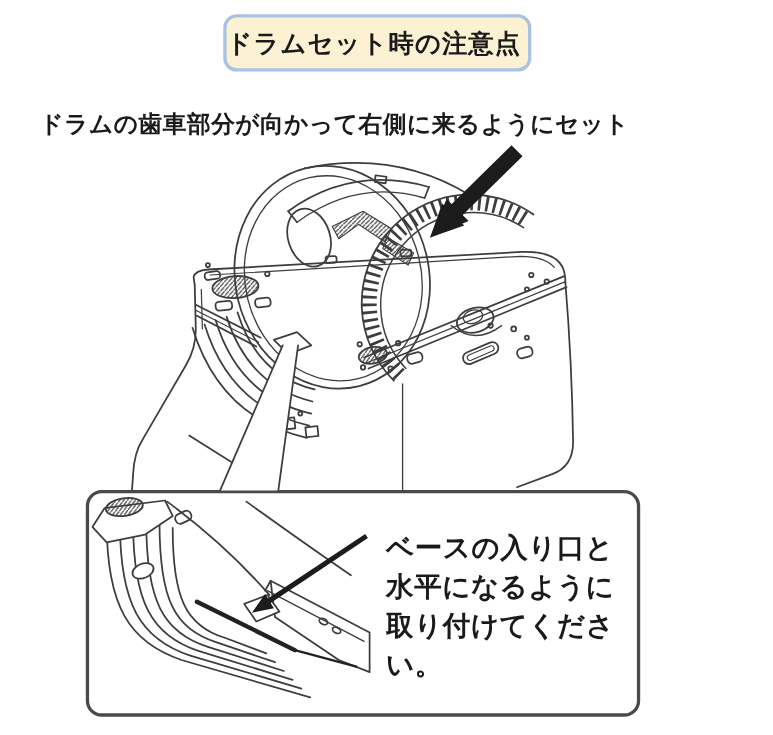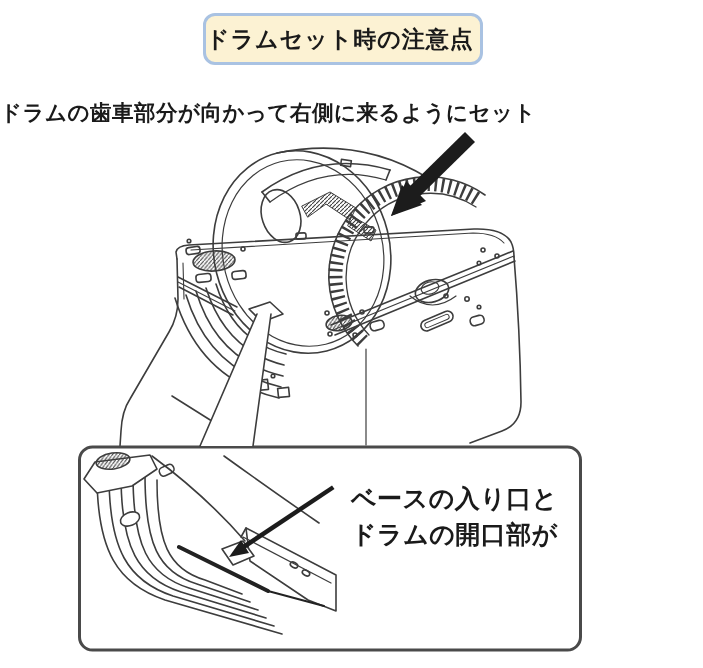--- a/index.html
+++ b/index.html
@@ -7,21 +7,21 @@
     position:relative;width:703px;height:668px;background:#ffffff;overflow:hidden;
     font-family:"Liberation Sans","DejaVu Sans",sans-serif;color:#1a1a1a;
   }
   .title-box{
     position:absolute;left:203px;top:13px;width:280px;height:52px;
     box-sizing:border-box;border:3.5px solid #a9c2e2;border-radius:12px;
     background:#fcf2d3;display:flex;align-items:center;justify-content:flex-start;
     font-size:23px;font-weight:bold;letter-spacing:1px;
   }
   .subtitle{
-    position:absolute;left:0;top:98px;width:572px;text-align:left;
+    position:absolute;left:0;top:98px;width:572px;text-align:right;
     font-size:21.5px;font-weight:bold;letter-spacing:0.5px;
   }
   .diagram-svg{position:absolute;left:0;top:0;width:703px;height:668px;}
   .callout-text{
     position:absolute;left:351px;top:481px;width:226px;
     font-size:25px;font-weight:bold;line-height:35.5px;letter-spacing:0.5px;
   }
   .callout-text .u{
     text-decoration:underline;text-underline-offset:5px;
     text-decoration-thickness:2px;
@@ -177,16 +177,17 @@
 
     <g>
       <path d="M 257,314 L 271,314 L 253,446 L 200,446 Z" fill="#ffffff" stroke="none"></path>
       <path d="M 257,314 L 200,446"></path>
       <path d="M 271,314 L 253,446"></path>
     </g>
   </svg>
 
   <div class="callout-text">
     <div>ベースの入り口と</div>
-    <div>ドラムの開口部が</div>
+    <div>水平になるように</div>
+    <div>取り付けてください。</div>
   </div>
 
 </div>
 
 </body></html>

